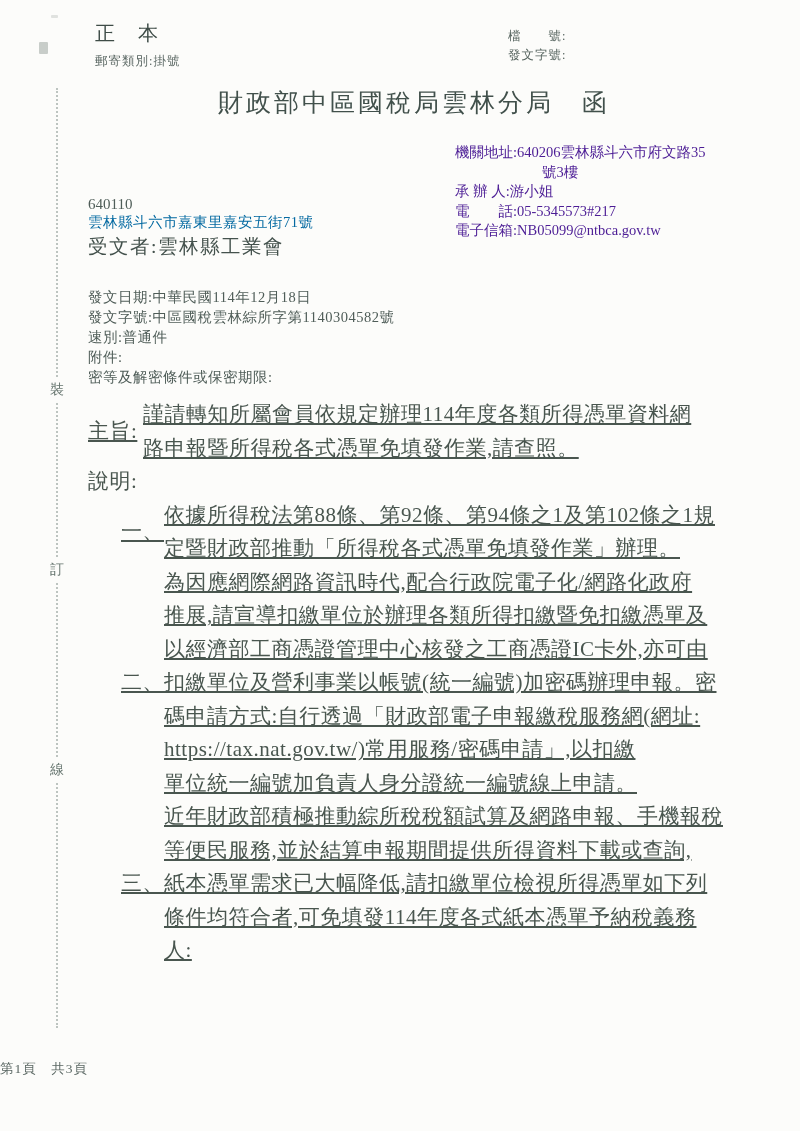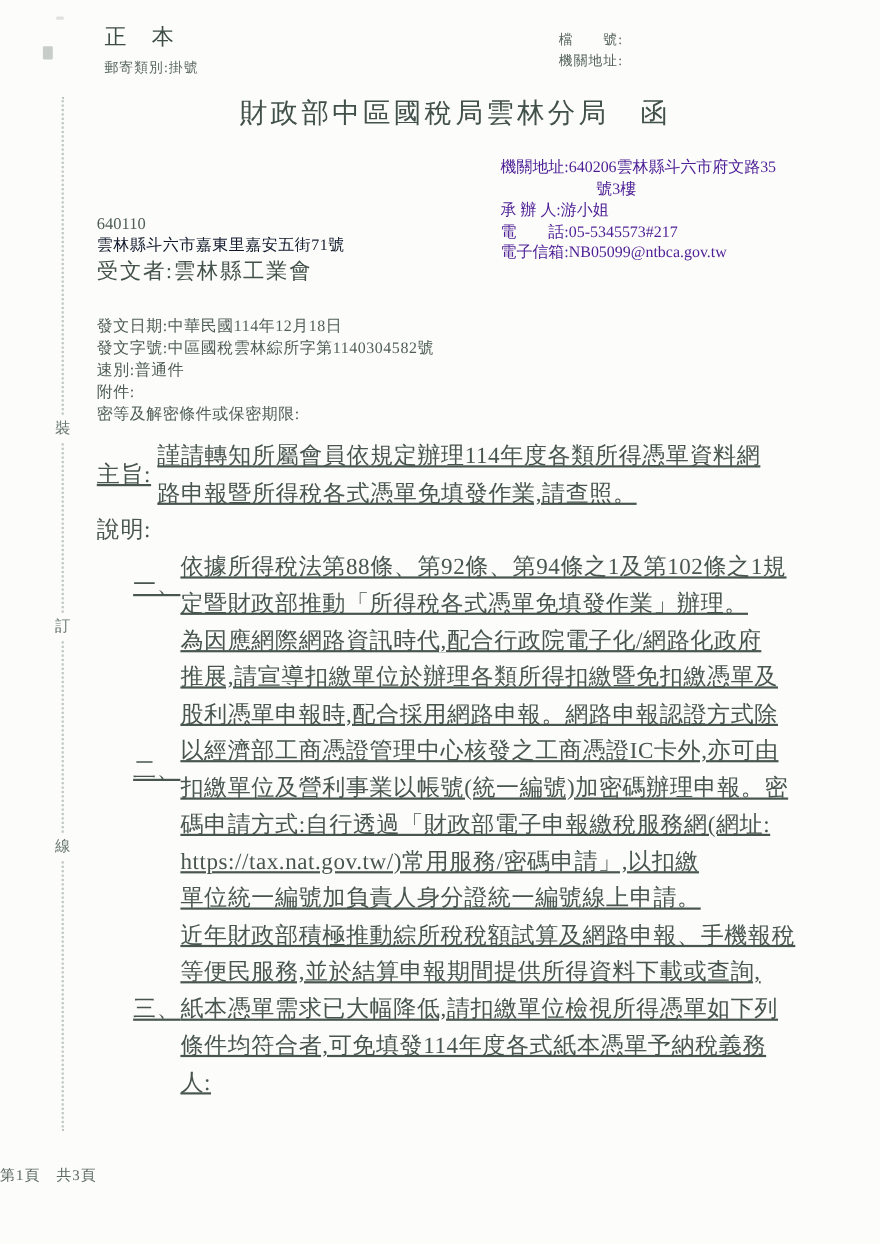--- a/index.html
+++ b/index.html
@@ -52,21 +52,21 @@
   }
 
   
   .agency-block {
     position:absolute; left:455px; top:143px;
     font-size:14.5px; line-height:19.5px; color:#4c1d95;
   }
 
   
   .recipient-zip { position:absolute; left:88px; top:196px; font-size:15px; color:#4f5d58; }
-  .recipient-address { position:absolute; left:88px; top:213px; font-size:14.5px; color:#0f172a; letter-spacing:.5px; }
+  .recipient-address { position:absolute; left:88px; top:213px; font-size:14.5px; color:#0369a1; letter-spacing:.5px; }
   .recipient-line { position:absolute; left:88px; top:233px; font-size:19.5px; letter-spacing:1.5px; color:#44524d; }
 
   
   .meta-block {
     position:absolute; left:88px; top:287px;
     font-size:14.5px; line-height:20px; color:#4f5d58; letter-spacing:.5px;
   }
 
   
   .body-block {
@@ -95,21 +95,21 @@
   <span class="binding-char bc-0">裝</span>
   <span class="binding-char bc-1">訂</span>
   <span class="binding-char bc-2">線</span>
   <div class="fold-mark fm1"></div>
   <div class="fold-mark fm2"></div>
 
   <div class="copy-type">正 本</div>
   <div class="mail-type">郵寄類別:掛號</div>
   <div class="file-block">
     <div>檔　　號:</div>
-    <div>機關地址:</div>
+    <div>發文字號:</div>
   </div>
   <h1 class="doc-title">財政部中區國稅局雲林分局　函</h1>
 
   <div class="agency-block lines">
       <div class="line">機關地址:640206雲林縣斗六市府文路35</div>
       <div class="line">　　　　　　號3樓</div>
       <div class="line">承 辦 人:游小姐</div>
       <div class="line">電　　話:05-5345573#217</div>
       <div class="line">電子信箱:NB05099@ntbca.gov.tw</div>
     </div>
@@ -144,21 +144,20 @@
           <div class="line">依據所得稅法第88條、第92條、第94條之1及第102條之1規</div>
           <div class="line">定暨財政部推動「所得稅各式憑單免填發作業」辦理。</div>
         </span>
     </div>
 
     <div class="row item-row">
       <span class="item-num">二、</span>
       <span class="item-lines lines">
           <div class="line">為因應網際網路資訊時代,配合行政院電子化/網路化政府</div>
           <div class="line">推展,請宣導扣繳單位於辦理各類所得扣繳暨免扣繳憑單及</div>
-          <div class="line">股利憑單申報時,配合採用網路申報。網路申報認證方式除</div>
           <div class="line">以經濟部工商憑證管理中心核發之工商憑證IC卡外,亦可由</div>
           <div class="line">扣繳單位及營利事業以帳號(統一編號)加密碼辦理申報。密</div>
           <div class="line">碼申請方式:自行透過「財政部電子申報繳稅服務網(網址:</div>
           <div class="line">https://tax.nat.gov.tw/)常用服務/密碼申請」,以扣繳</div>
           <div class="line">單位統一編號加負責人身分證統一編號線上申請。</div>
         </span>
     </div>
 
     <div class="row item-row">
       <span class="item-num">三、</span>

